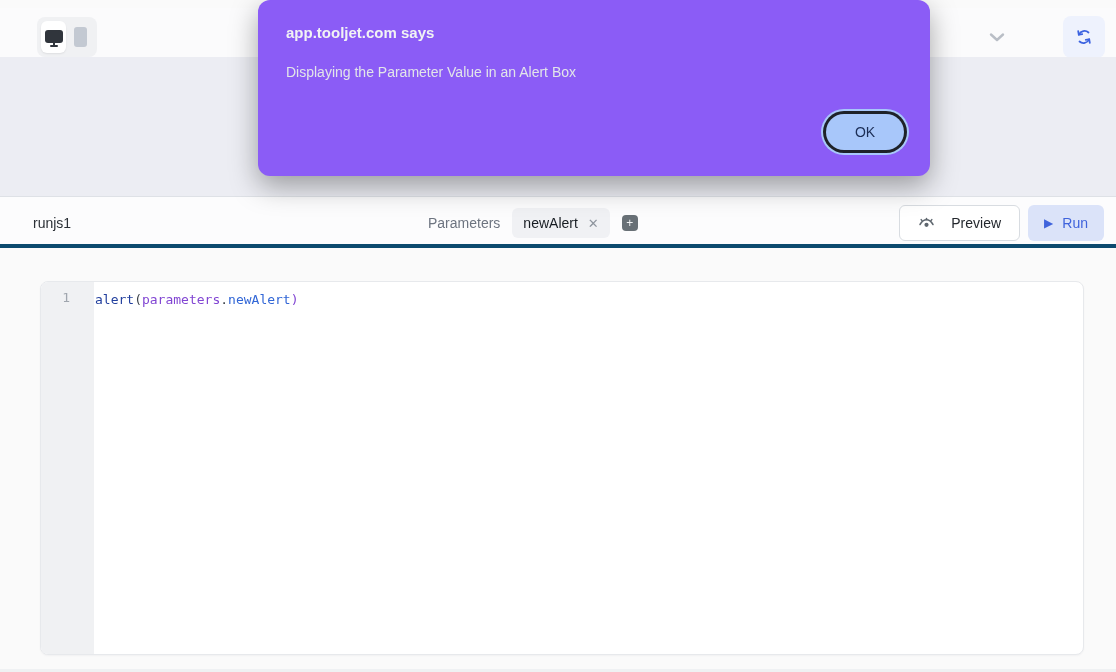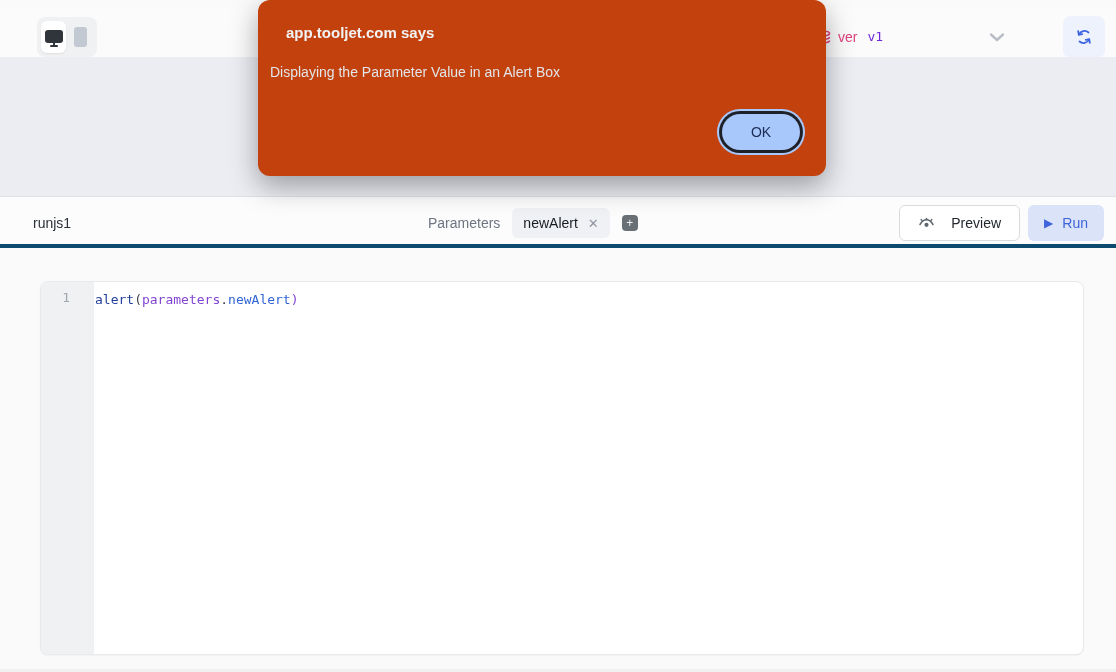--- a/index.html
+++ b/index.html
@@ -32,27 +32,27 @@
     position: absolute; right: 11px; top: 8px; width: 42px; height: 42px;
     background: #eef2fd; border: none; border-radius: 8px; display: flex; align-items: center; justify-content: center;
     color: #3c63e0; cursor: pointer;
   }
 
   
   .canvas-band { position: absolute; left: 0; top: 57px; width: 1116px; height: 139px; background: #ecedf3; }
 
   
   .alert-dialog {
-    position: absolute; left: 258px; top: 0; width: 568px; height: 176px;
-    background: #c2410c; border-radius: 12px; z-index: 50;
+    position: absolute; left: 258px; top: 0; width: 672px; height: 176px;
+    background: #8b5cf6; border-radius: 12px; z-index: 50;
     box-shadow: 0 10px 28px rgba(0,0,0,.35);
     color: #e8eaed;
   }
   .alert-title { position: absolute; left: 28px; top: 24px; font-size: 15px; font-weight: bold; color: #f1f3f4; }
-  .alert-message { position: absolute; left: 12px; top: 64px; font-size: 14px; color: #e2e5e9; text-align: right; }
+  .alert-message { position: absolute; left: 28px; top: 64px; font-size: 14px; color: #e2e5e9; text-align: right; }
   .ok-button {
     position: absolute; right: 26px; bottom: 26px; min-width: 78px; height: 36px;
     background: #a8c7fa; color: #1b2d55; border: none; border-radius: 999px;
     font-size: 14px; font-family: "Liberation Sans", sans-serif; cursor: pointer;
     box-shadow: 0 0 0 3px #1e2228, 0 0 0 5px #a8c7fa;
   }
 
   
   .query-header {
     position: absolute; left: 0; top: 196px; width: 1116px; height: 52px;

